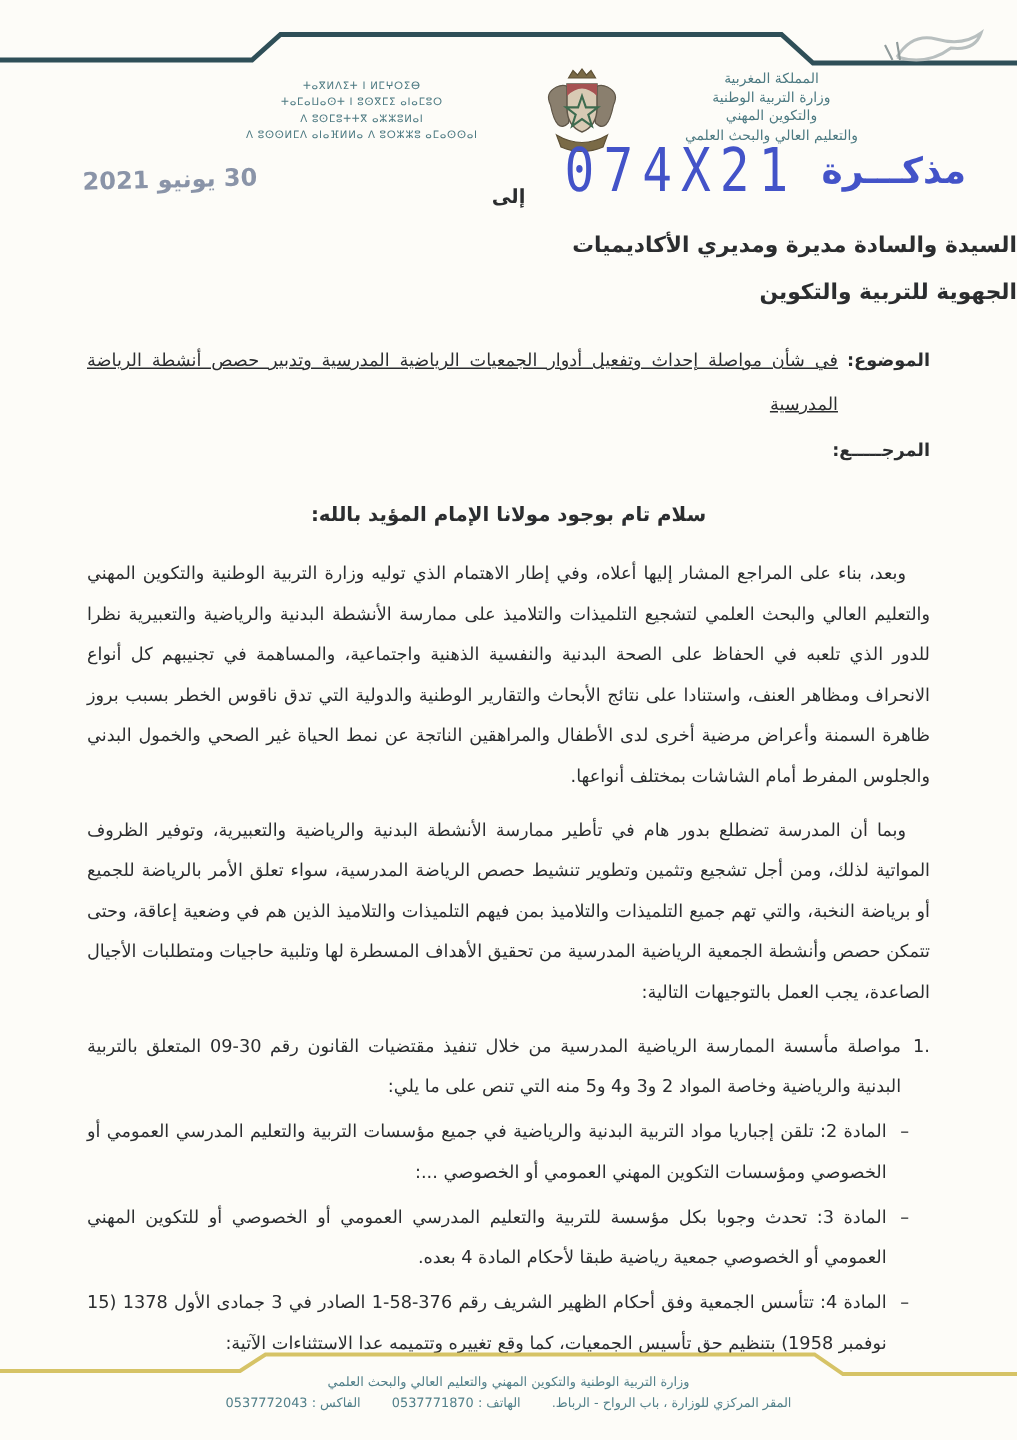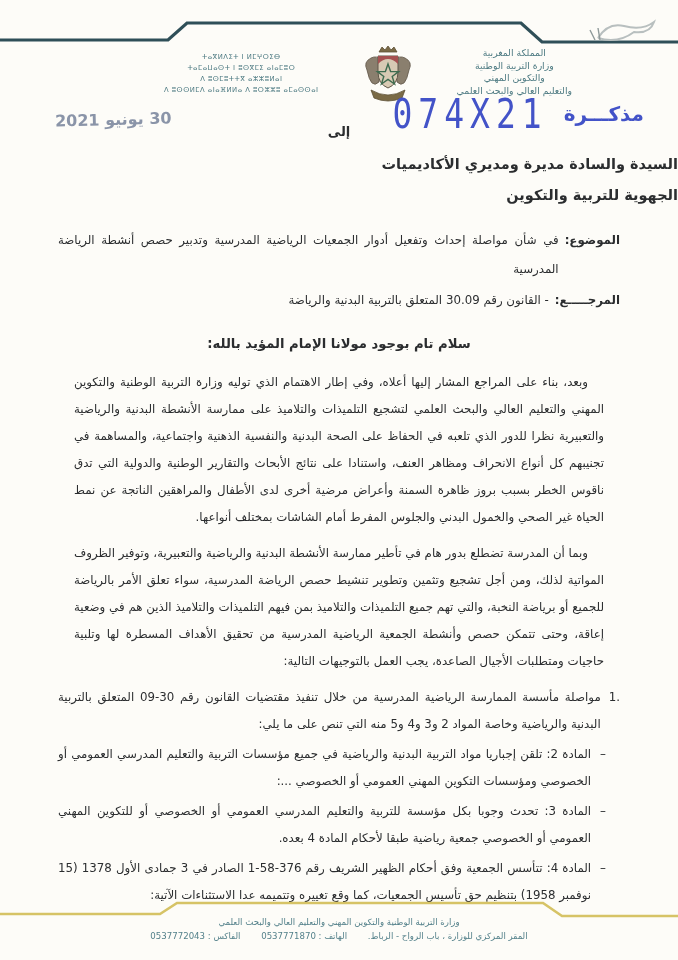--- a/index.html
+++ b/index.html
@@ -23,42 +23,42 @@
   
   .date-stamp{
     position:absolute;top:110px;left:55px;direction:rtl;
     color:#8a94a8;font-size:16px;font-weight:bold;letter-spacing:2px;
     transform:rotate(-1.5deg);
   }
   .memo-stamp{
     position:absolute;top:94px;right:34px;direction:rtl;
     display:flex;align-items:center;gap:16px;color:#4353c8;
   }
-  .memo-label{font-size:20px;font-weight:bold;text-align:center;}
+  .memo-label{font-size:24px;font-weight:bold;text-align:center;}
   .memo-number{
     font-family:"DejaVu Sans Mono",monospace;font-size:33px;letter-spacing:6px;
     transform:scaleY(1.22);direction:ltr;
   }
   .to-line{position:absolute;top:124px;left:0;right:0;text-align:center;font-weight:bold;font-size:13px;}
   .addressee{
     position:absolute;top:149px;left:0;right:0;text-align:right;direction:rtl;
     font-weight:bold;font-size:14.5px;line-height:31px;
   }
   
   .content{
     position:absolute;top:226px;right:58px;left:58px;direction:rtl;
     font-size:11.8px;line-height:27px;text-align:justify;
   }
   .subject-row{display:flex;gap:6px;line-height:29px;}
   .subject-label,.ref-label{font-weight:bold;white-space:nowrap;}
-  .subject-text{flex:1;}
+  .subject-text{flex:1;text-decoration:underline;}
   .ref-row{display:flex;gap:6px;line-height:28px;margin-top:2px;}
   .refs{flex:1;}
   .salutation{text-align:center;font-weight:bold;font-size:13.2px;margin:16px 0 12px;}
-  .para{margin:0 16px 9px;text-indent:16px;}
+  .para{margin:0 0 9px;text-indent:16px;}
   .list-row{display:flex;gap:8px;margin-bottom:3px;}
   .num-marker{direction:ltr;white-space:nowrap;}
   .list-text{flex:1;}
   .article-row{display:flex;gap:9px;padding-right:14px;margin-bottom:3px;}
   .dash-marker{white-space:nowrap;}
   .article-text{flex:1;}
   .u{}
   
   .footer-border{position:absolute;top:898px;left:0;}
   .footer-text{
@@ -121,21 +121,20 @@
   <div class="content">
 
     <div class="subject-row">
       <span class="subject-label">الموضوع:</span>
       <span class="subject-text">في شأن مواصلة إحداث وتفعيل أدوار الجمعيات الرياضية المدرسية وتدبير حصص أنشطة الرياضة المدرسية</span>
     </div>
 
     <div class="ref-row">
       <span class="ref-label">المرجـــــع:</span>
       <span class="refs">
-        <div>- القانون رقم 30.09 المتعلق بالتربية البدنية والرياضة</div>
       </span>
     </div>
 
     <div class="salutation">سلام تام بوجود مولانا الإمام المؤيد بالله:</div>
 
     <p class="para">وبعد، بناء على المراجع المشار إليها أعلاه، وفي إطار الاهتمام الذي توليه وزارة التربية الوطنية والتكوين المهني والتعليم العالي والبحث العلمي لتشجيع التلميذات والتلاميذ على ممارسة الأنشطة البدنية والرياضية والتعبيرية نظرا للدور الذي تلعبه في الحفاظ على الصحة البدنية والنفسية الذهنية واجتماعية، والمساهمة في تجنيبهم كل أنواع الانحراف ومظاهر العنف، واستنادا على نتائج الأبحاث والتقارير الوطنية والدولية التي تدق ناقوس الخطر بسبب بروز ظاهرة السمنة وأعراض مرضية أخرى لدى الأطفال والمراهقين الناتجة عن نمط الحياة غير الصحي والخمول البدني والجلوس المفرط أمام الشاشات بمختلف أنواعها.</p>
     <p class="para">وبما أن المدرسة تضطلع بدور هام في تأطير ممارسة الأنشطة البدنية والرياضية والتعبيرية، وتوفير الظروف المواتية لذلك، ومن أجل تشجيع وتثمين وتطوير تنشيط حصص الرياضة المدرسية، سواء تعلق الأمر بالرياضة للجميع أو برياضة النخبة، والتي تهم جميع التلميذات والتلاميذ بمن فيهم التلميذات والتلاميذ الذين هم في وضعية إعاقة، وحتى تتمكن حصص وأنشطة الجمعية الرياضية المدرسية من تحقيق الأهداف المسطرة لها وتلبية حاجيات ومتطلبات الأجيال الصاعدة، يجب العمل بالتوجيهات التالية:</p>
 
     <div class="list-row">
       <span class="num-marker">1.</span>

